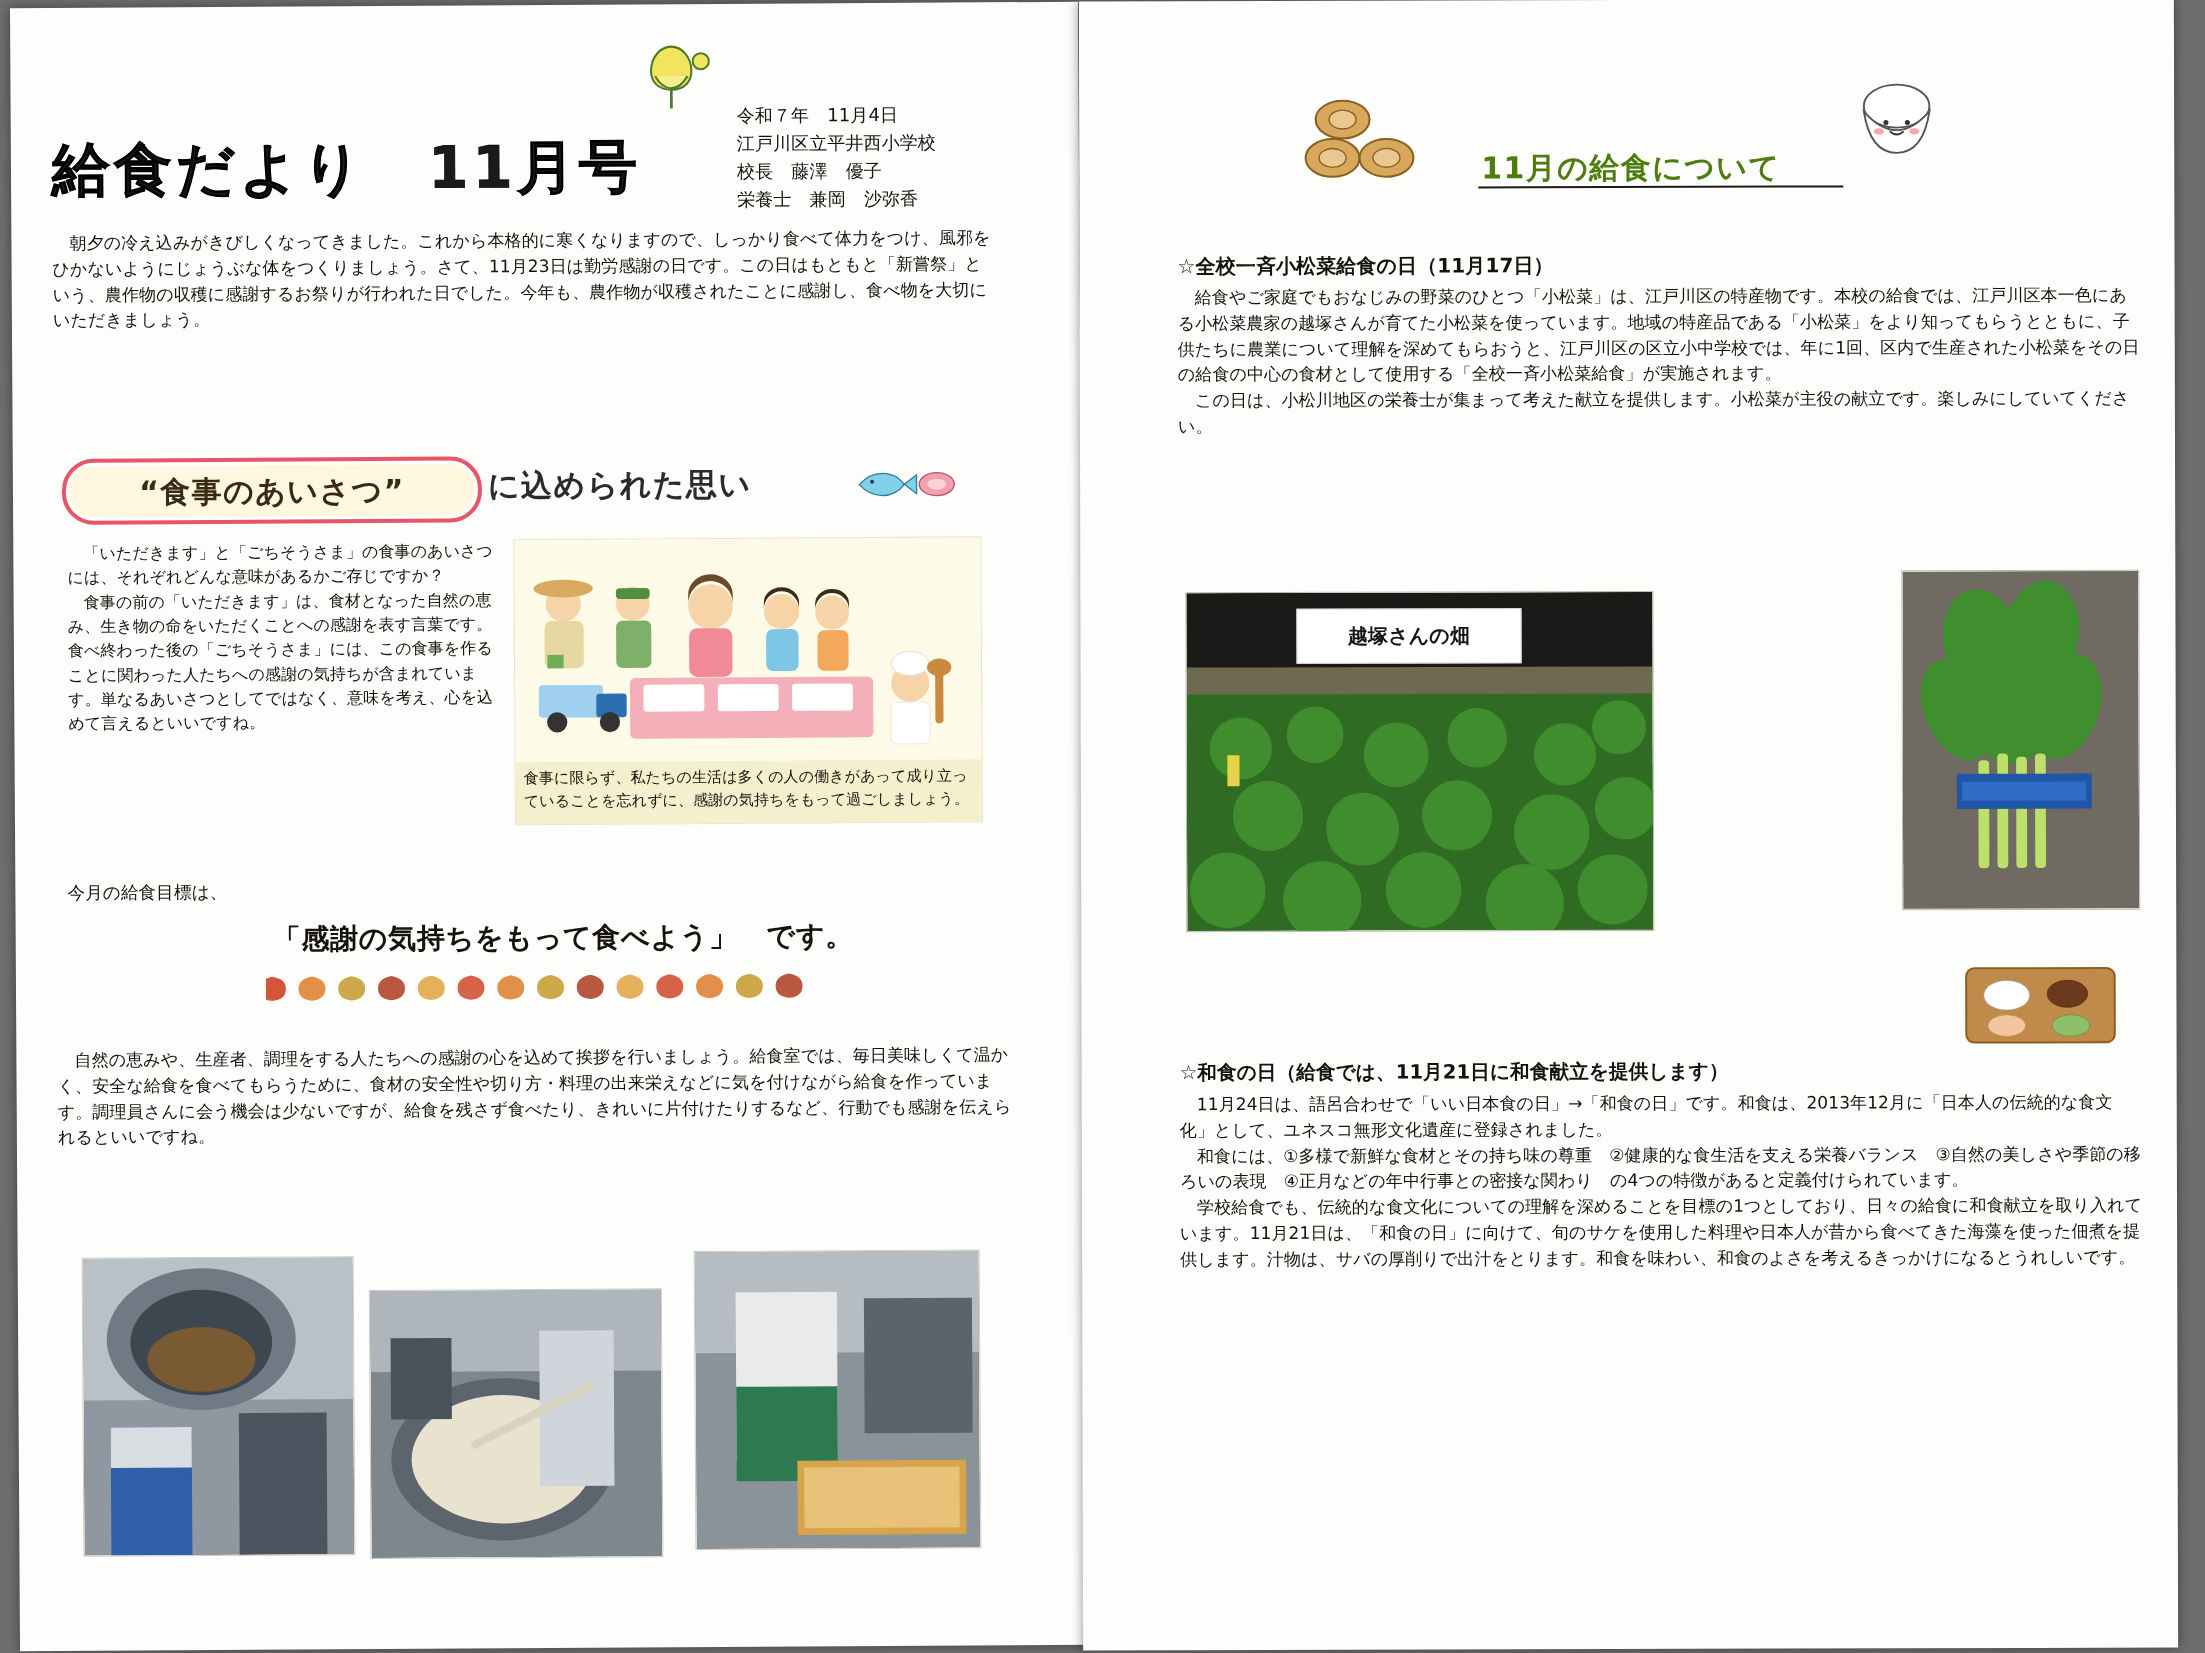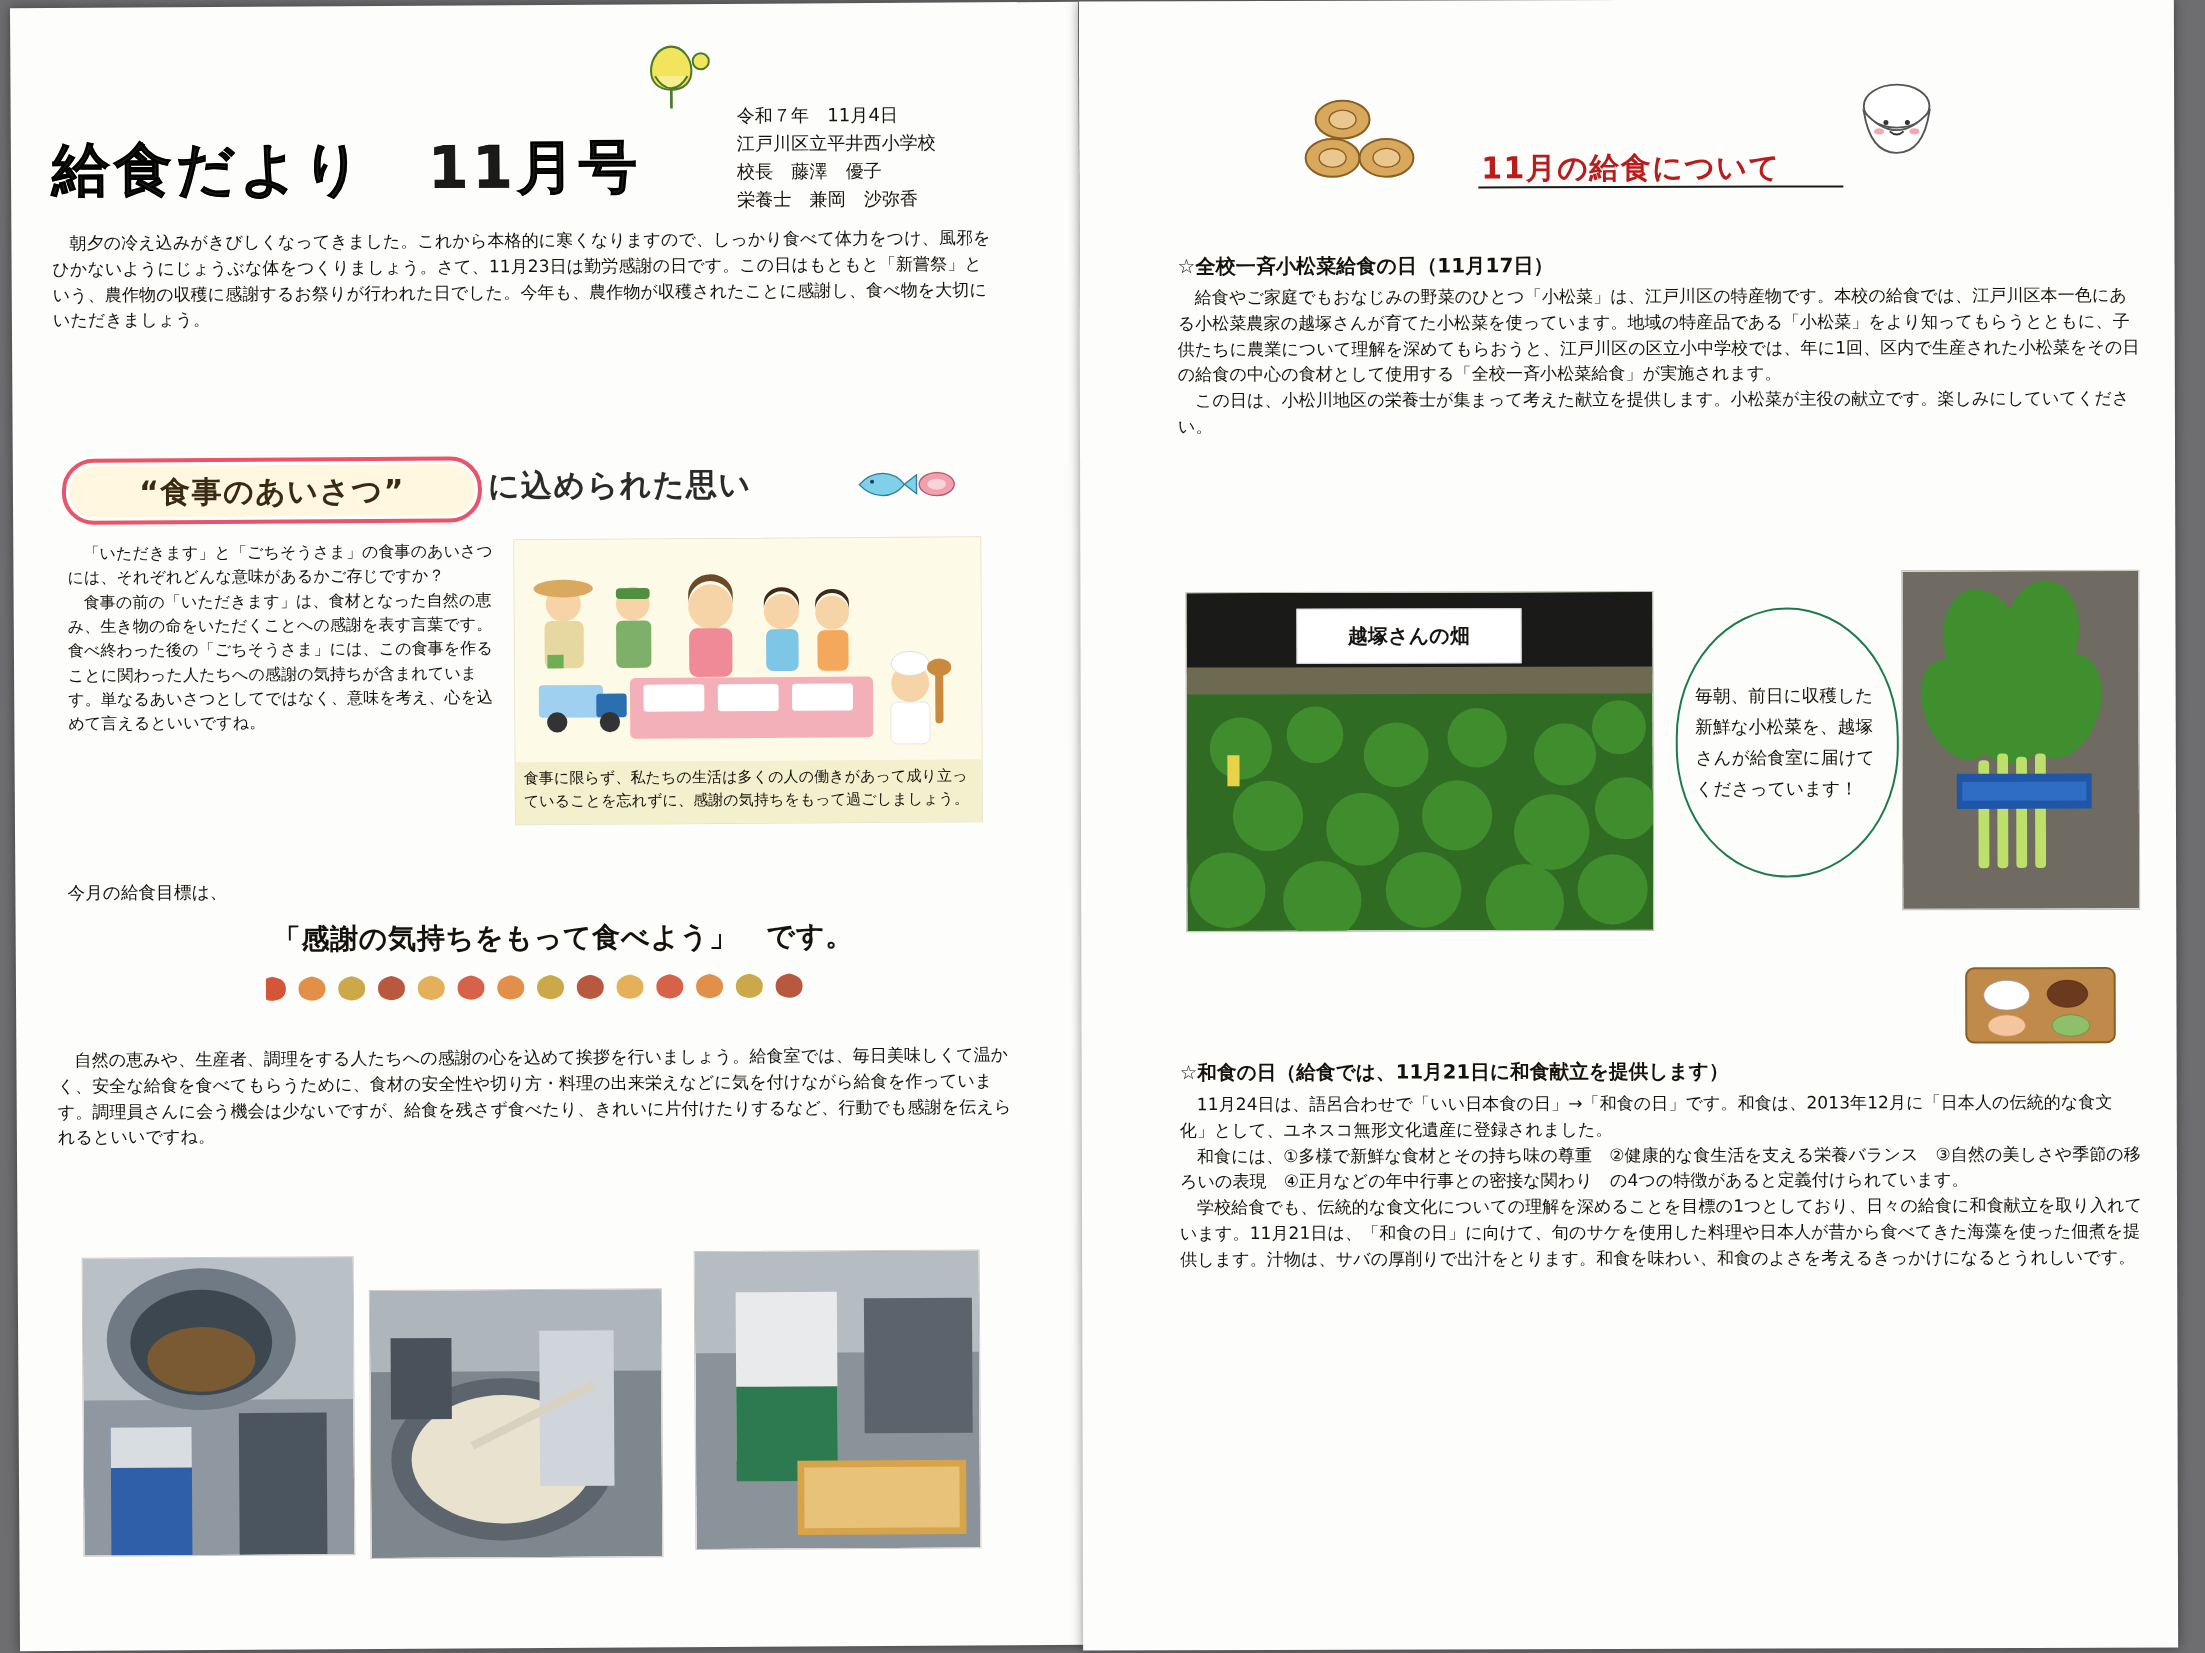--- a/index.html
+++ b/index.html
@@ -92,21 +92,21 @@
   #closing-text{position:absolute;left:41px;top:1040px;width:959px;}
 
   .photo{position:absolute;border:0.7px solid #cfcbc2;overflow:hidden;}
   #photo1{left:64px;top:1250px;width:270px;height:297px;}
   #photo2{left:351px;top:1284px;width:291px;height:267px;}
   #photo3{left:676px;top:1247px;width:284px;height:297px;}
 
   
   #r-title{
     position:absolute;left:1483px;top:145px;font-size:30px;font-weight:bold;
-    letter-spacing:1.4px;color:#b91c1c;
+    letter-spacing:1.4px;color:#4d7c0f;
   }
   #r-title-underline{
     position:absolute;left:1480px;top:186px;width:351px;height:2px;background:#1a1a18;
   }
   #straw{position:absolute;left:1304px;top:95px;width:128px;height:88px;}
   #ricebowl{position:absolute;left:1851px;top:81px;width:95px;height:101px;}
 
   #sec1-head{position:absolute;left:1179px;top:250px;font-size:20px;font-weight:bold;}
   #sec1-body{position:absolute;left:1179px;top:284px;width:966px;}
 
@@ -336,23 +336,20 @@
             <circle cx="200" cy="455" r="58"></circle>
           <circle cx="350" cy="440" r="56"></circle>
             <circle cx="500" cy="460" r="58"></circle>
           <circle cx="630" cy="440" r="52"></circle>
         </g>
         <rect x="60" y="240" width="18" height="46" fill="#e8d24a"></rect>
       </svg>
     </div>
     <div class="jp" id="farm-label" style="left:216px;">越塚さんの畑</div>
 
-    <div id="bubble" style="left:595px;">
-      <div class="jp" id="bubble-text">毎朝、前日に収穫した新鮮な小松菜を、越塚さんが給食室に届けてくださっています！</div>
-    </div>
 
     <div id="komatsuna-photo" style="left:821px;">
       <svg width="236" height="338" viewBox="0 0 350 500">
         <rect width="350" height="500" fill="#6f6a62"></rect>
         <g fill="#3f8f2f">
           <ellipse cx="120" cy="110" rx="58" ry="85" transform="rotate(-14 120 110)"></ellipse>
           <ellipse cx="205" cy="95" rx="56" ry="82" transform="rotate(10 205 95)"></ellipse>
           <ellipse cx="160" cy="190" rx="70" ry="95"></ellipse>
           <ellipse cx="240" cy="200" rx="52" ry="80" transform="rotate(18 240 200)"></ellipse>
           <ellipse cx="80" cy="205" rx="48" ry="78" transform="rotate(-22 80 205)"></ellipse>

